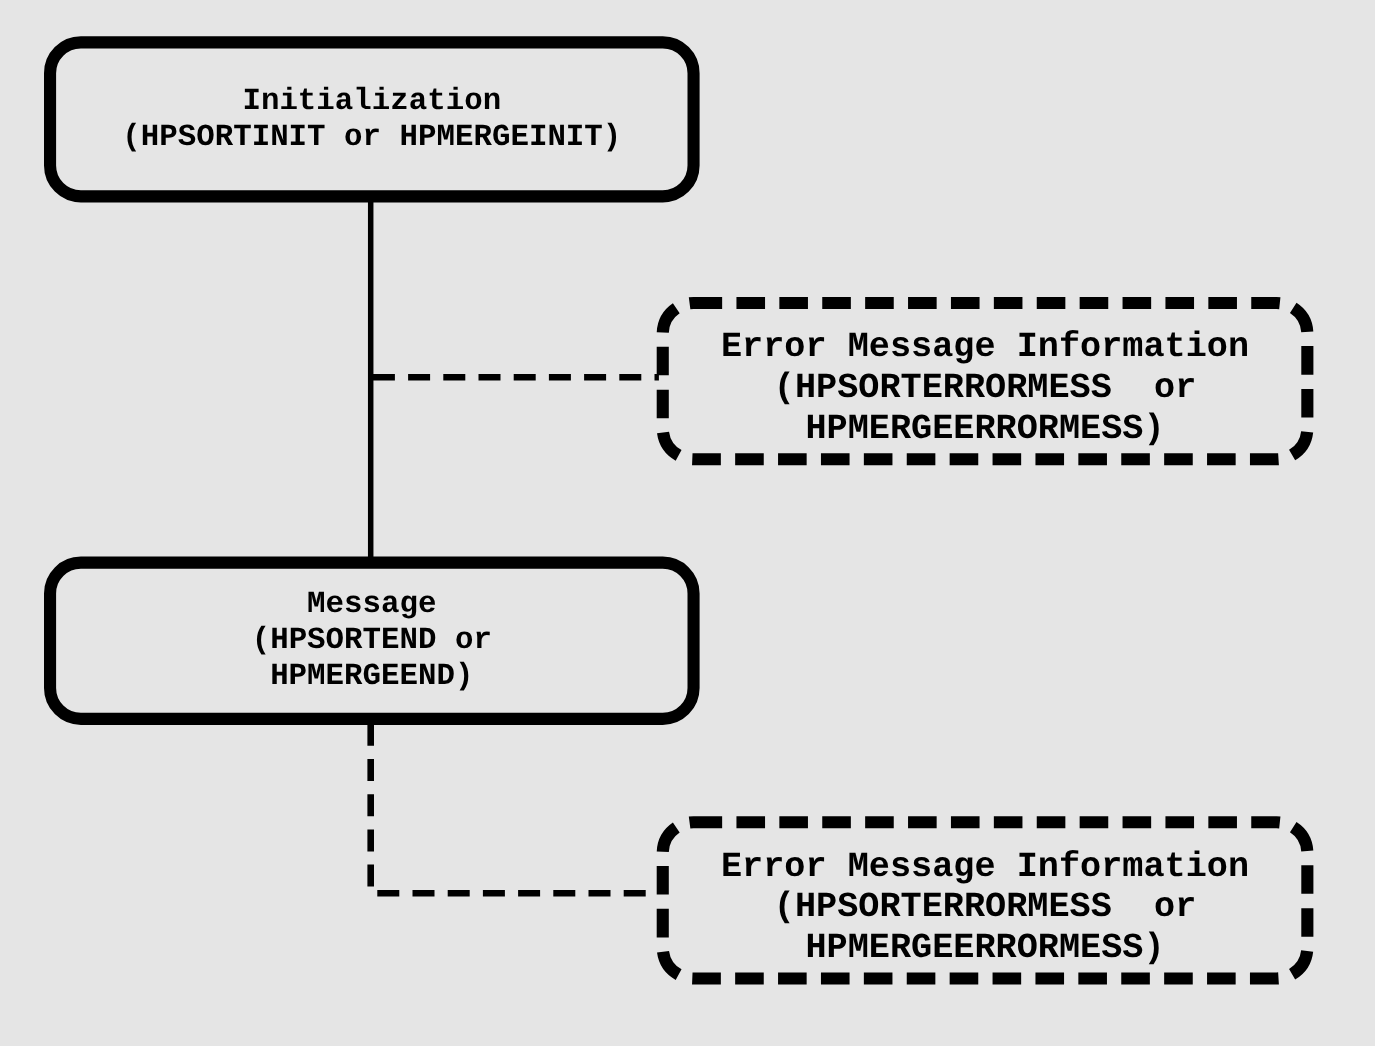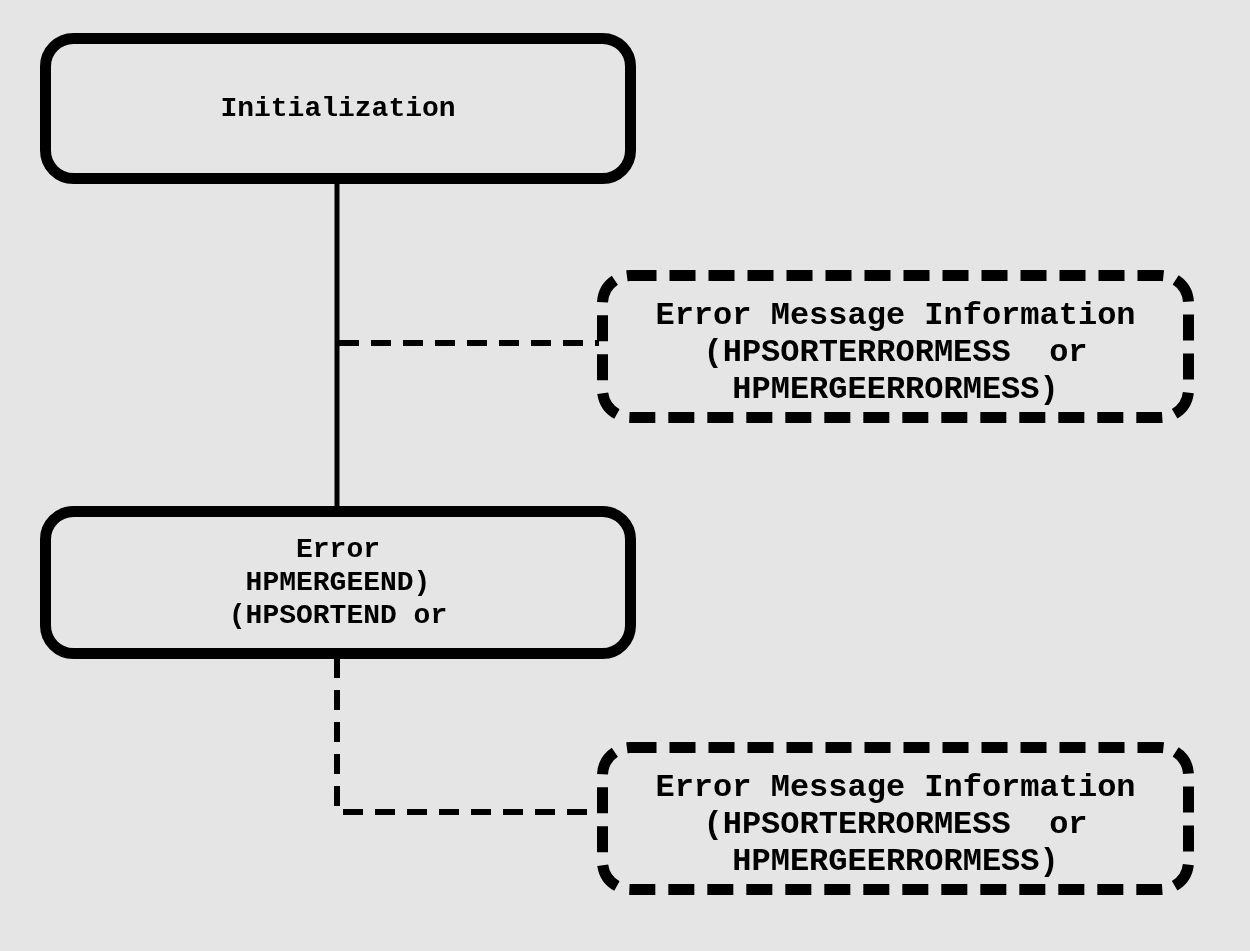--- a/index.html
+++ b/index.html
@@ -67,32 +67,33 @@
 
     <rect x="602.5" y="275.5" width="586" height="142" rx="28" ry="28" fill="none" stroke-width="11" stroke-dasharray="26 13" stroke="#000000"></rect>
 
     <rect x="45.5" y="511.5" width="585" height="142" rx="28" ry="28" fill="none" stroke-width="11" stroke="#000000"></rect>
 
     <rect x="602.5" y="747.5" width="586" height="142" rx="28" ry="28" fill="none" stroke-width="11" stroke-dasharray="26 13" stroke="#000000"></rect>
   </svg>
 
   <div class="node-text solid-node pos-init">
     <div class="line">Initialization</div>
+    <div class="line">(HPSORTINIT or HPMERGEINIT)</div>
   </div>
 
   <div class="node-text dashed-node pos-errtop">
     <div class="line">Error Message Information</div>
     <div class="line">(HPSORTERRORMESS  or</div>
     <div class="line">HPMERGEERRORMESS)</div>
   </div>
 
   <div class="node-text solid-node pos-end">
-    <div class="line">Error</div>
+    <div class="line">Message</div>
+    <div class="line">(HPSORTEND or</div>
     <div class="line">HPMERGEEND)</div>
-    <div class="line">(HPSORTEND or</div>
   </div>
 
   <div class="node-text dashed-node pos-errbot">
     <div class="line">Error Message Information</div>
     <div class="line">(HPSORTERRORMESS  or</div>
     <div class="line">HPMERGEERRORMESS)</div>
   </div>
 
 </div>
 

